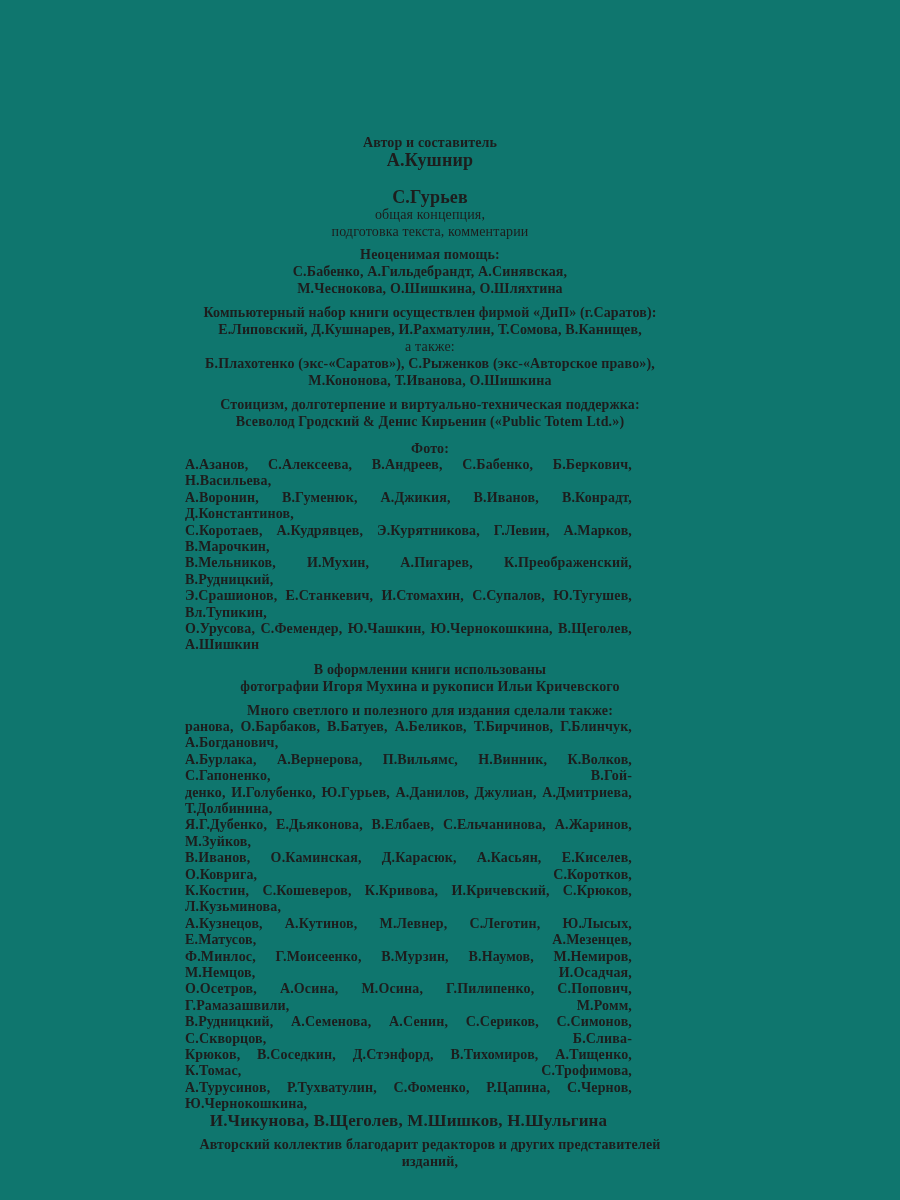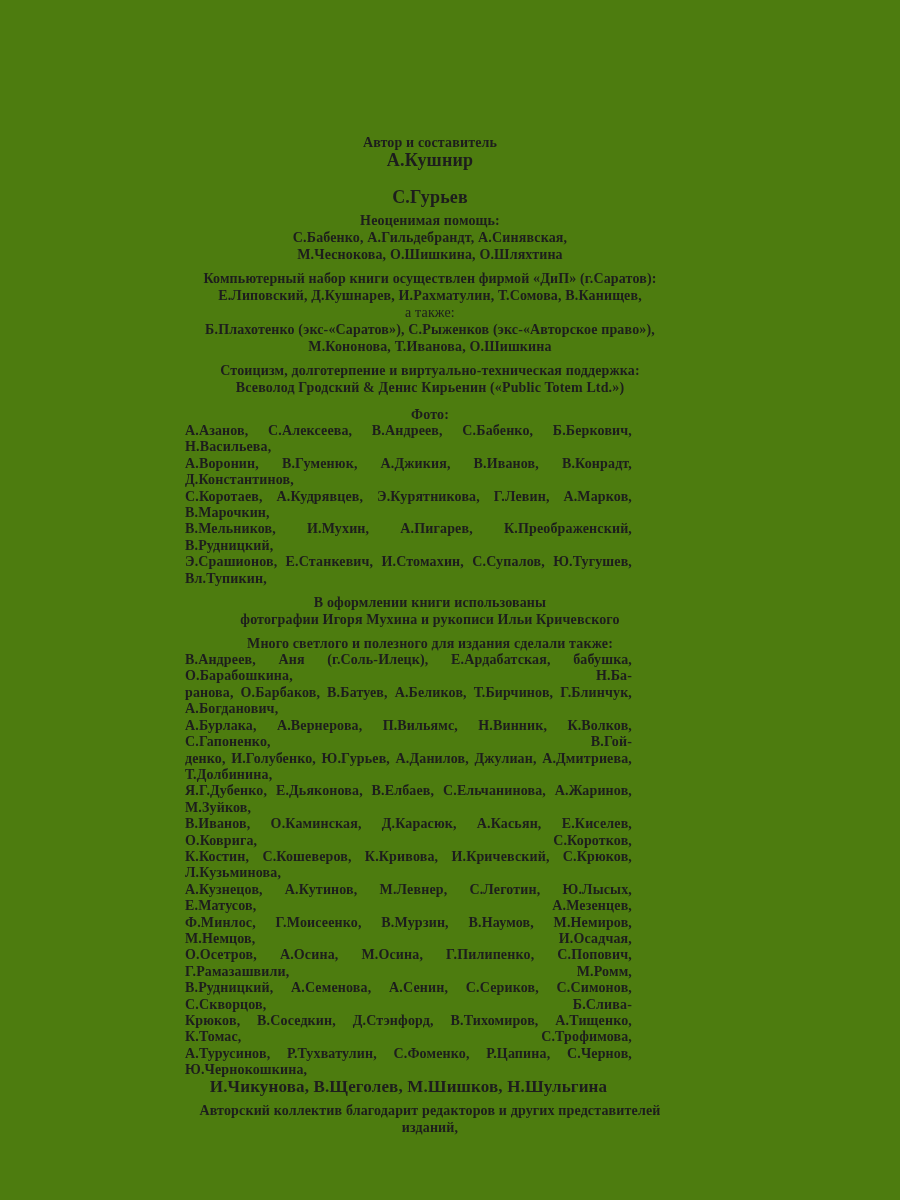--- a/index.html
+++ b/index.html
@@ -6,21 +6,21 @@
   body {
     width: 900px; height: 1200px;
     background: #fdfdfc;
     font-family: "Liberation Serif", "DejaVu Serif", serif;
     color: #1d1d1d;
     overflow: hidden;
   }
   .page {
     position: relative;
     width: 900px; height: 1200px;
-    background: #4d7c0f;
+    background: #0f766e;
   }
   .col {
     position: relative;
     width: 490px;
     margin-left: 185px;
     padding-top: 134px;
     font-size: 14px;
     line-height: 17px;
     letter-spacing: 0.15px;
   }
@@ -56,20 +56,24 @@
 <div class="page">
   <div class="col">
 
     <section class="s-author">
       <div class="b">Автор и составитель</div>
       <div class="name">А.Кушнир</div>
     </section>
 
     <section class="s-concept">
       <div class="name">С.Гурьев</div>
+      <div>
+          <div class="line">общая концепция,</div>
+          <div class="line">подготовка текста, комментарии</div>
+        </div>
     </section>
 
 
     <section class="s-help">
       <div class="b">Неоценимая помощь:</div>
       <div class="b">
           <div class="line">С.Бабенко, А.Гильдебрандт, А.Синявская,</div>
           <div class="line">М.Чеснокова, О.Шишкина, О.Шляхтина</div>
         </div>
     </section>
@@ -92,34 +96,34 @@
     </section>
 
     <section class="s-photo">
       <div class="b">Фото:</div>
       <div class="list photo-list">
           <div class="jline">А.Азанов, С.Алексеева, В.Андреев, С.Бабенко, Б.Беркович, Н.Васильева,</div>
           <div class="jline">А.Воронин, В.Гуменюк, А.Джикия, В.Иванов, В.Конрадт, Д.Константинов,</div>
           <div class="jline">С.Коротаев, А.Кудрявцев, Э.Курятникова, Г.Левин, А.Марков, В.Марочкин,</div>
           <div class="jline">В.Мельников, И.Мухин, А.Пигарев, К.Преображенский, В.Рудницкий,</div>
           <div class="jline">Э.Срашионов, Е.Станкевич, И.Стомахин, С.Супалов, Ю.Тугушев, Вл.Тупикин,</div>
+          <div class="jline">О.Урусова, С.Фемендер, Ю.Чашкин, Ю.Чернокошкина, В.Щеголев, А.Шишкин</div>
         </div>
     </section>
 
     <section class="s-artwork">
       <div class="b">
           <div class="line">В оформлении книги использованы</div>
           <div class="line">фотографии Игоря Мухина и рукописи Ильи Кричевского</div>
         </div>
     </section>
 
     <section class="s-thanks">
       <div class="b">Много светлого и полезного для издания сделали также:</div>
       <div class="list thanks-list">
-          <div class="jline">В.Андреев, Аня (г.Соль-Илецк), Е.Ардабатская, бабушка, О.Барабошкина, Н.Ба-</div>
           <div class="jline">ранова, О.Барбаков, В.Батуев, А.Беликов, Т.Бирчинов, Г.Блинчук, А.Богданович,</div>
           <div class="jline">А.Бурлака, А.Вернерова, П.Вильямс, Н.Винник, К.Волков, С.Гапоненко, В.Гой-</div>
           <div class="jline">денко, И.Голубенко, Ю.Гурьев, А.Данилов, Джулиан, А.Дмитриева, Т.Долбинина,</div>
           <div class="jline">Я.Г.Дубенко, Е.Дьяконова, В.Елбаев, С.Ельчанинова, А.Жаринов, М.Зуйков,</div>
           <div class="jline">В.Иванов, О.Каминская, Д.Карасюк, А.Касьян, Е.Киселев, О.Коврига, С.Коротков,</div>
           <div class="jline">К.Костин, С.Кошеверов, К.Кривова, И.Кричевский, С.Крюков, Л.Кузьминова,</div>
           <div class="jline">А.Кузнецов, А.Кутинов, М.Левнер, С.Леготин, Ю.Лысых, Е.Матусов, А.Мезенцев,</div>
           <div class="jline">Ф.Минлос, Г.Моисеенко, В.Мурзин, В.Наумов, М.Немиров, М.Немцов, И.Осадчая,</div>
           <div class="jline">О.Осетров, А.Осина, М.Осина, Г.Пилипенко, С.Попович, Г.Рамазашвили, М.Ромм,</div>
           <div class="jline">В.Рудницкий, А.Семенова, А.Сенин, С.Сериков, С.Симонов, С.Скворцов, Б.Слива-</div>

